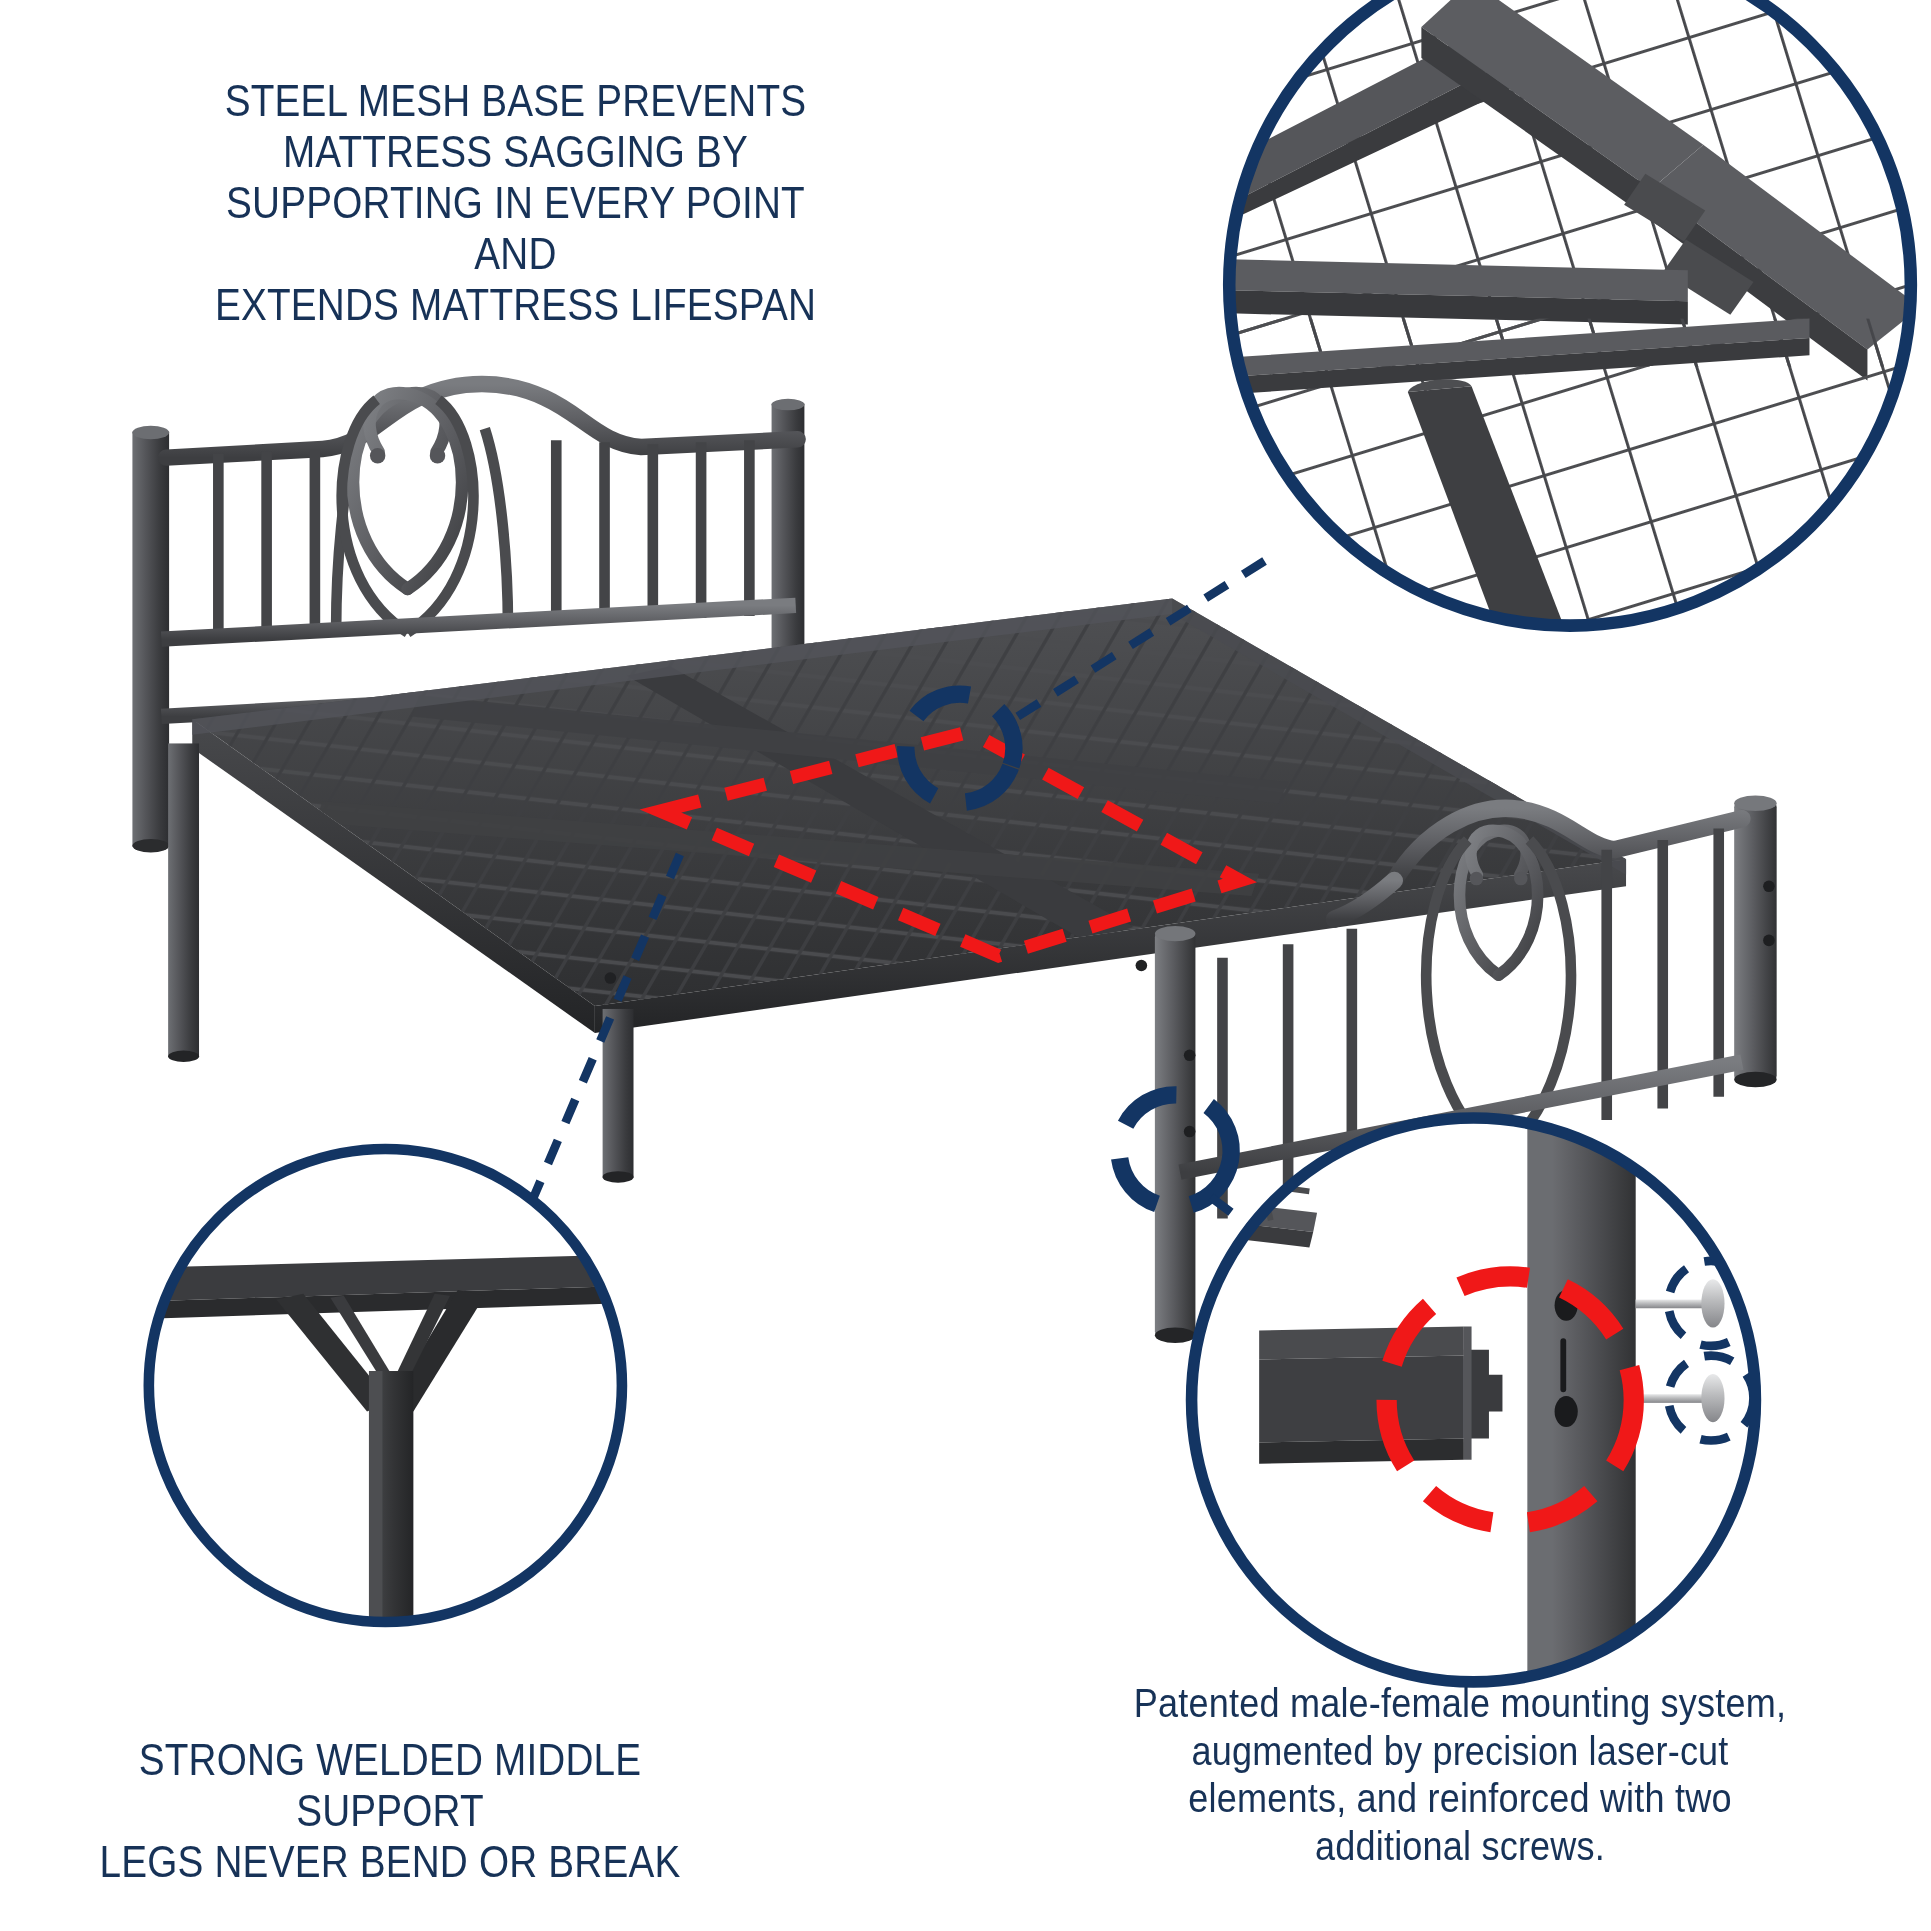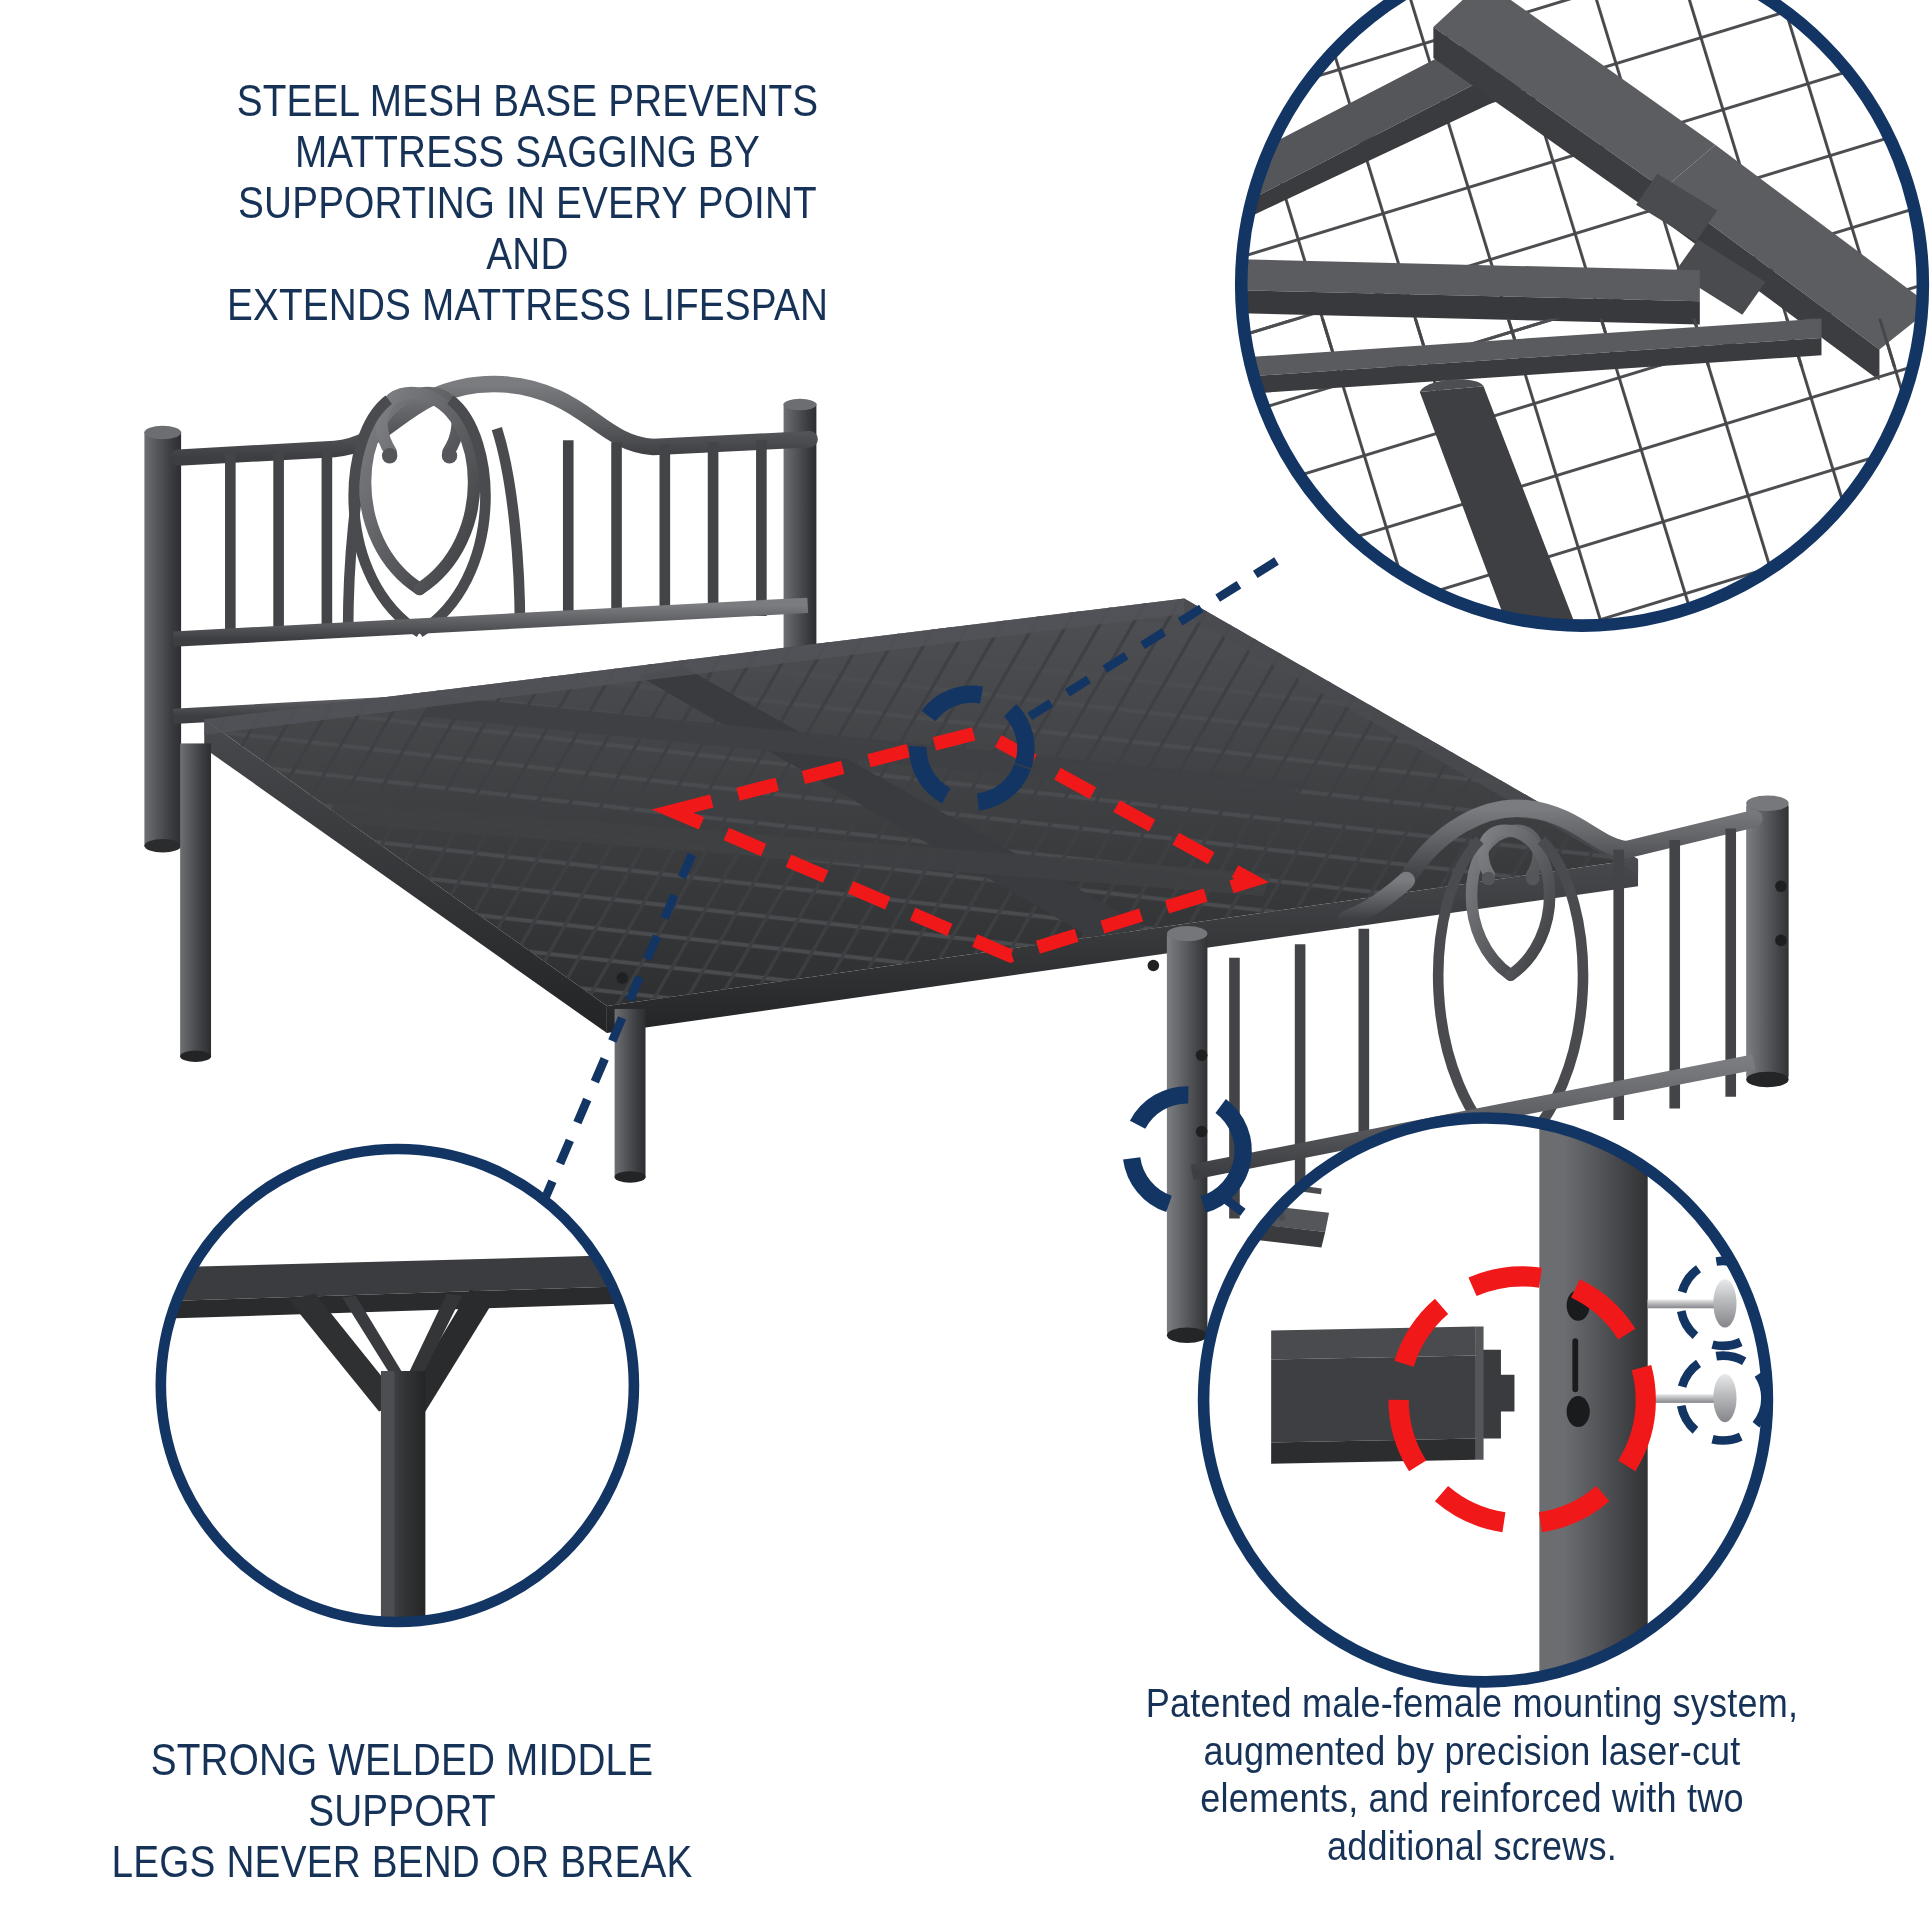--- a/index.html
+++ b/index.html
@@ -3,21 +3,21 @@
 <meta charset="utf-8">
 <style>
   html,body{margin:0;padding:0;}
   body{
     width:1931px;height:1931px;
     background:#ffffff;
     font-family:"Liberation Sans", sans-serif;
     overflow:hidden;
     position:relative;
   }
-  #stage{position:absolute;left:16px;top:0;width:1858px;height:1931px;}
+  #stage{position:absolute;left:4px;top:0;width:1858px;height:1931px;}
   .cap{
     position:absolute;
     color:#173257;
     text-align:center;
     line-height:1.16;
     letter-spacing:0.2px;
     white-space:pre-line;
     transform:scaleX(0.88);
   }
   #top-caption{

